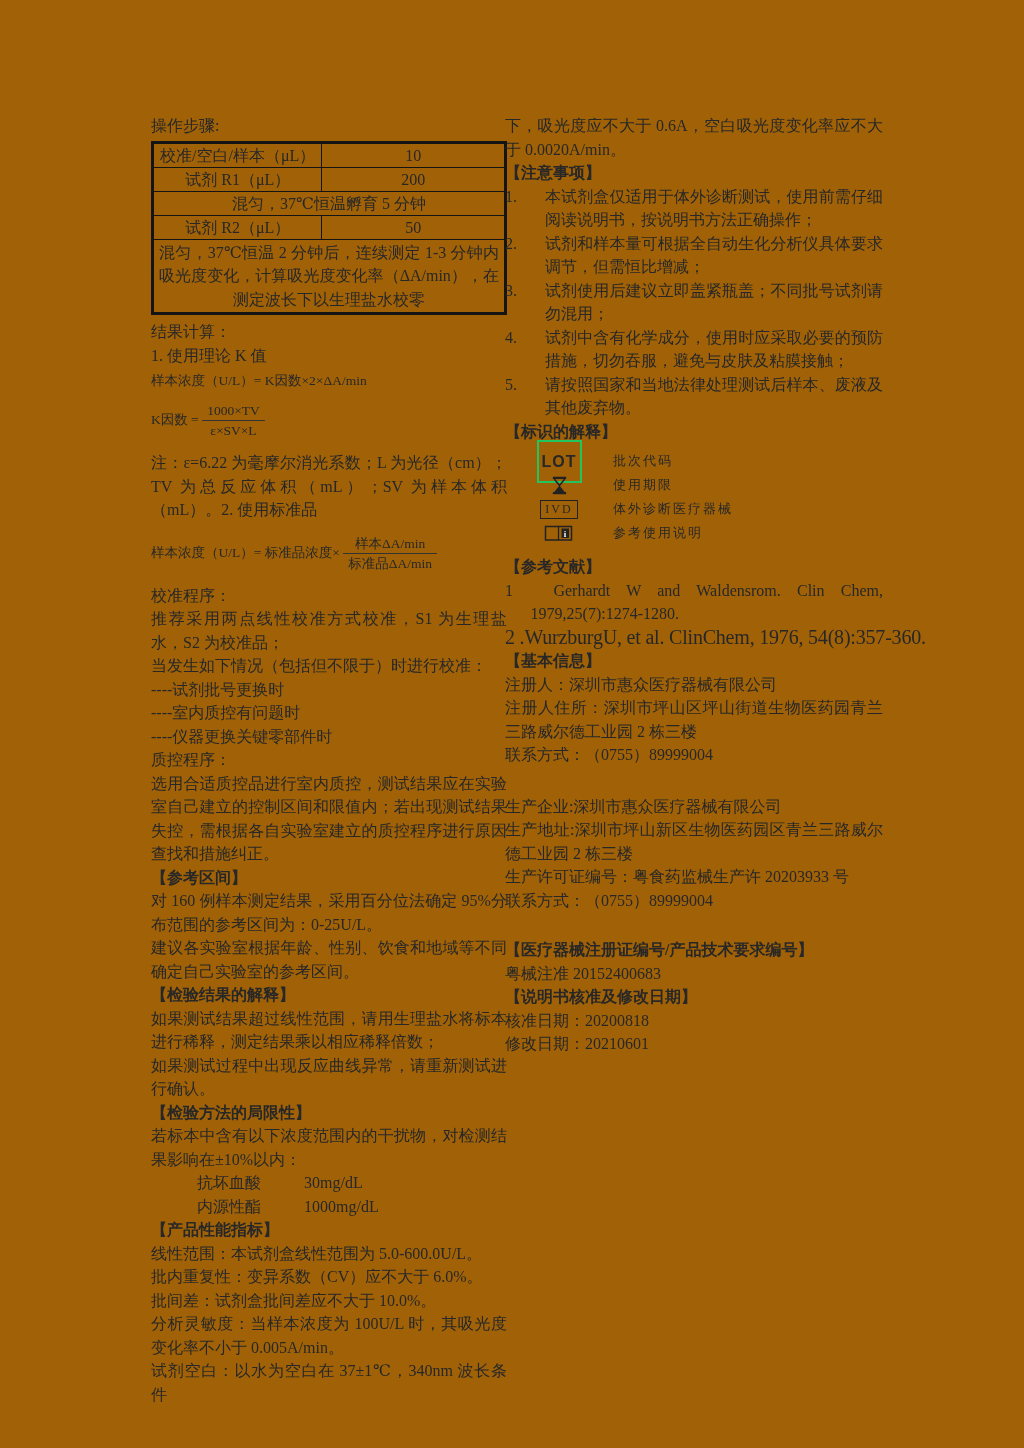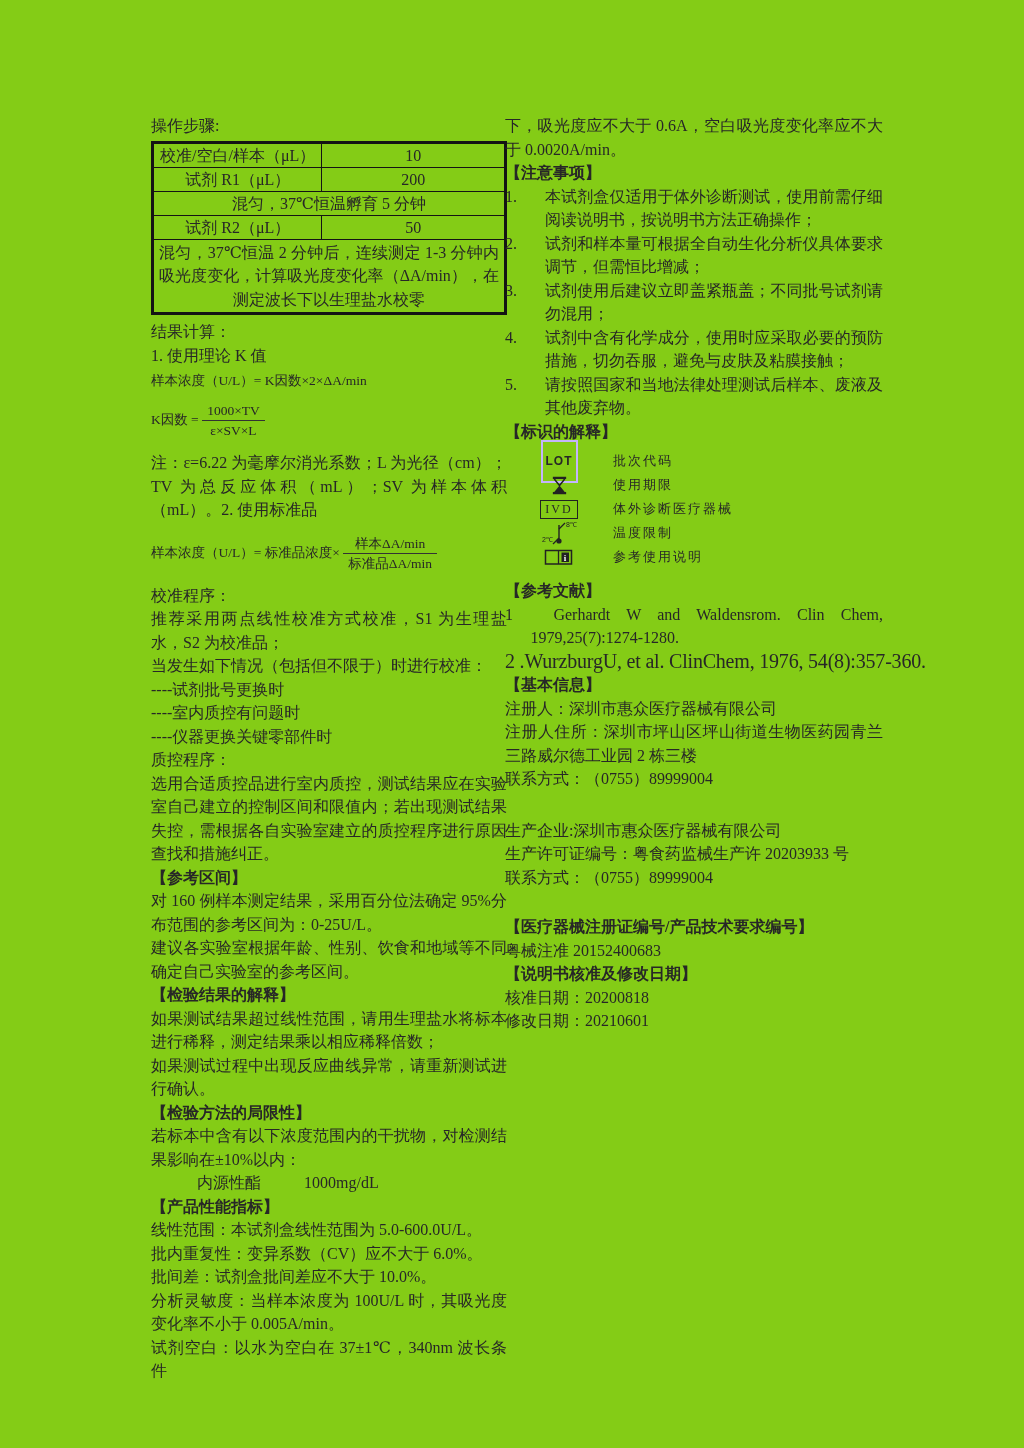--- a/index.html
+++ b/index.html
@@ -1,18 +1,18 @@
 <!DOCTYPE html>
 <html><head>
 <meta charset="utf-8">
 <style>
   html,body{margin:0;padding:0;background:#ffffff;}
   body{width:1024px;height:1448px;position:relative;overflow:hidden;
        font-family:"Liberation Serif","DejaVu Serif",serif;color:#272727;}
-  .page{position:absolute;inset:0;background:#84cc16;}
+  .page{position:absolute;inset:0;background:#a16207;}
   .col{position:absolute;top:114px;font-size:16px;line-height:23.5px;text-align:justify;}
   .col-left{left:151px;width:356px;}
   .col-right{left:505px;width:378px;}
   p{margin:0;}
   .h{font-weight:bold;}
   .mt6{margin-top:6px;}
   .mt10{margin-top:10px;}
 
   
   table.op{width:100%;border-collapse:collapse;border:3px solid #141414;margin:3px 0 5px 0;}
@@ -33,22 +33,22 @@
   
   .nitem{display:flex;}
   .nnum{width:40px;flex:none;}
   .ntext{flex:1;text-align:justify;font-family:Liberation Serif, serif;}
 
   
   .symwrap{margin:6px 0 2px 26px;}
   .symrow{display:flex;align-items:center;height:24px;}
   .symicon{width:56px;flex:none;display:flex;justify-content:center;align-items:center;}
   .symlabel{padding-left:26px;font-size:13px;letter-spacing:2px;}
-  .lotbox{font-family:"Liberation Sans","DejaVu Sans",sans-serif;font-weight:bold;font-size:12px;
-          border:2px solid #c4b5fd;padding:12px 3px;letter-spacing:1px;line-height:15px;display:inline-block;}
+  .lotbox{font-family:"Liberation Sans","DejaVu Sans",sans-serif;font-weight:bold;font-size:16px;
+          border:2px solid #22c55e;padding:12px 3px;letter-spacing:1px;line-height:15px;display:inline-block;}
   .ivdbox{font-family:"Liberation Serif",serif;font-size:12px;border:1.5px solid #222;
           padding:0 4px;letter-spacing:2px;line-height:17px;display:inline-block;}
 
   .refp{padding-left:1.6em;text-indent:-1.6em;}
   .ref2p{font-size:20px;letter-spacing:-0.2px;white-space:nowrap;text-align:left;}
   .spacer28{height:28px;}
   .spacer26{height:26px;}
   .nowrap{white-space:nowrap;text-align:left;}
 </style>
 </head>
@@ -122,20 +122,24 @@
     <p>对 160 例样本测定结果，采用百分位法确定 95%分布范围的参考区间为：0-25U/L。</p>
     <p>建议各实验室根据年龄、性别、饮食和地域等不同确定自己实验室的参考区间。</p>
 
     <p class="h">【检验结果的解释】</p>
     <p>如果测试结果超过线性范围，请用生理盐水将标本进行稀释，测定结果乘以相应稀释倍数；</p>
     <p>如果测试过程中出现反应曲线异常，请重新测试进行确认。</p>
 
     <p class="h">【检验方法的局限性】</p>
     <p>若标本中含有以下浓度范围内的干扰物，对检测结果影响在±10%以内：</p>
     <p class="intf">
+      <span class="iname">抗坏血酸</span>
+      <span>30mg/dL</span>
+    </p>
+    <p class="intf">
       <span class="iname">内源性酯</span>
       <span>1000mg/dL</span>
     </p>
 
     <p class="h">【产品性能指标】</p>
     <p>线性范围：本试剂盒线性范围为 5.0-600.0U/L。</p>
     <p>批内重复性：变异系数（CV）应不大于 6.0%。</p>
     <p>批间差：试剂盒批间差应不大于 10.0%。</p>
     <p>分析灵敏度：当样本浓度为 100U/L 时，其吸光度变化率不小于 0.005A/min。</p>
     <p>试剂空白：以水为空白在 37±1℃，340nm 波长条件</p>
@@ -187,33 +191,20 @@
         <span class="symlabel">使用期限</span>
       </div>
       <div class="symrow">
         <span class="symicon">
           <span class="ivdbox">IVD</span>
         </span>
         <span class="symlabel">体外诊断医疗器械</span>
       </div>
       <div class="symrow">
         <span class="symicon">
-          <svg width="36" height="26" viewBox="0 0 36 26">
-            <line x1="18" y1="5" x2="18" y2="21" stroke="#222" stroke-width="1.4"></line>
-            <line x1="18" y1="9" x2="24" y2="3" stroke="#222" stroke-width="1.2"></line>
-            <line x1="18" y1="18" x2="12" y2="24" stroke="#222" stroke-width="1.2"></line>
-            <circle cx="18" cy="21" r="2.6" fill="#222"></circle>
-            <text x="25" y="7" font-size="7" fill="#222" font-family="'Liberation Sans',sans-serif">8℃</text>
-            <text x="1" y="22" font-size="7" fill="#222" font-family="'Liberation Sans',sans-serif">2℃</text>
-          </svg>
-        </span>
-        <span class="symlabel">温度限制</span>
-      </div>
-      <div class="symrow">
-        <span class="symicon">
           <svg width="30" height="19" viewBox="0 0 30 19">
             <rect x="1.5" y="2.5" width="26" height="13.5" fill="none" stroke="#222" stroke-width="1.5"></rect>
             <line x1="14.5" y1="2.5" x2="14.5" y2="16" stroke="#222" stroke-width="1.3"></line>
             <rect x="17.5" y="4.5" width="7.5" height="9.5" fill="#222"></rect>
             <text x="19.8" y="12.5" font-size="9" fill="#fff" font-weight="bold" font-family="'Liberation Serif',serif">i</text>
           </svg>
         </span>
         <span class="symlabel">参考使用说明</span>
       </div>
     </div>
@@ -223,20 +214,21 @@
     <p class="ref2p">2 .WurzburgU, et al. ClinChem, 1976, 54(8):357-360.</p>
 
     <p class="h">【基本信息】</p>
     <p>注册人：深圳市惠众医疗器械有限公司</p>
     <p>注册人住所：深圳市坪山区坪山街道生物医药园青兰三路威尔德工业园 2 栋三楼</p>
     <p>联系方式：（0755）89999004</p>
 
     <div class="spacer28"></div>
 
     <p>生产企业:深圳市惠众医疗器械有限公司</p>
+    <p>生产地址:深圳市坪山新区生物医药园区青兰三路威尔德工业园 2 栋三楼</p>
     <p>生产许可证编号：粤食药监械生产许 20203933 号</p>
     <p>联系方式：（0755）89999004</p>
 
     <div class="spacer26"></div>
 
     <p class="h nowrap">【医疗器械注册证编号/产品技术要求编号】</p>
     <p>粤械注准 20152400683</p>
     <p class="h">【说明书核准及修改日期】</p>
     <p>核准日期：20200818</p>
     <p>修改日期：20210601</p>

